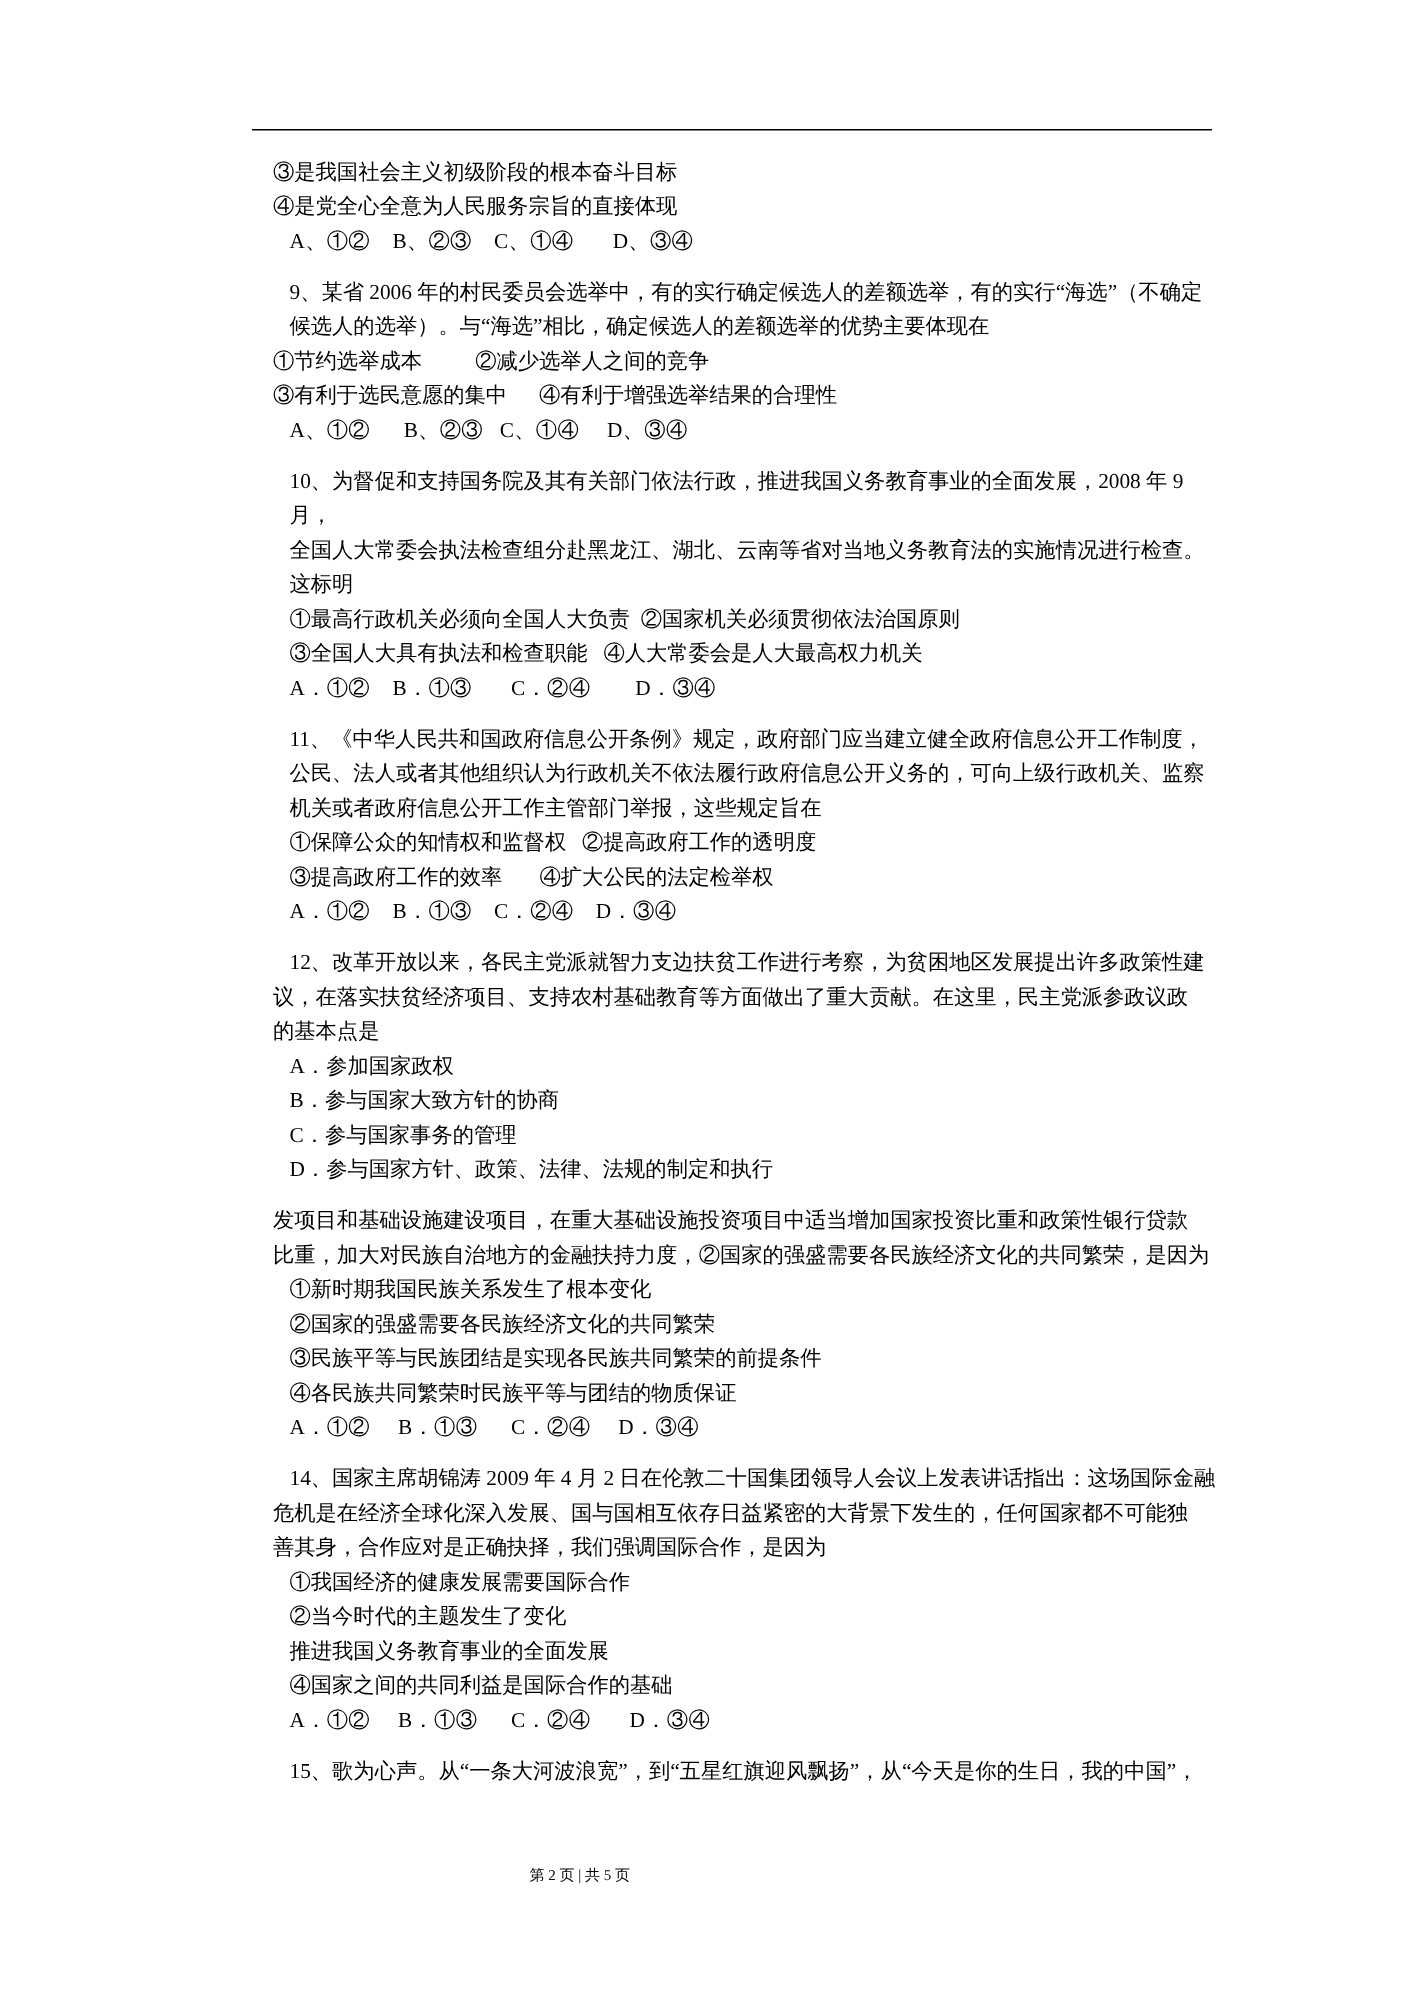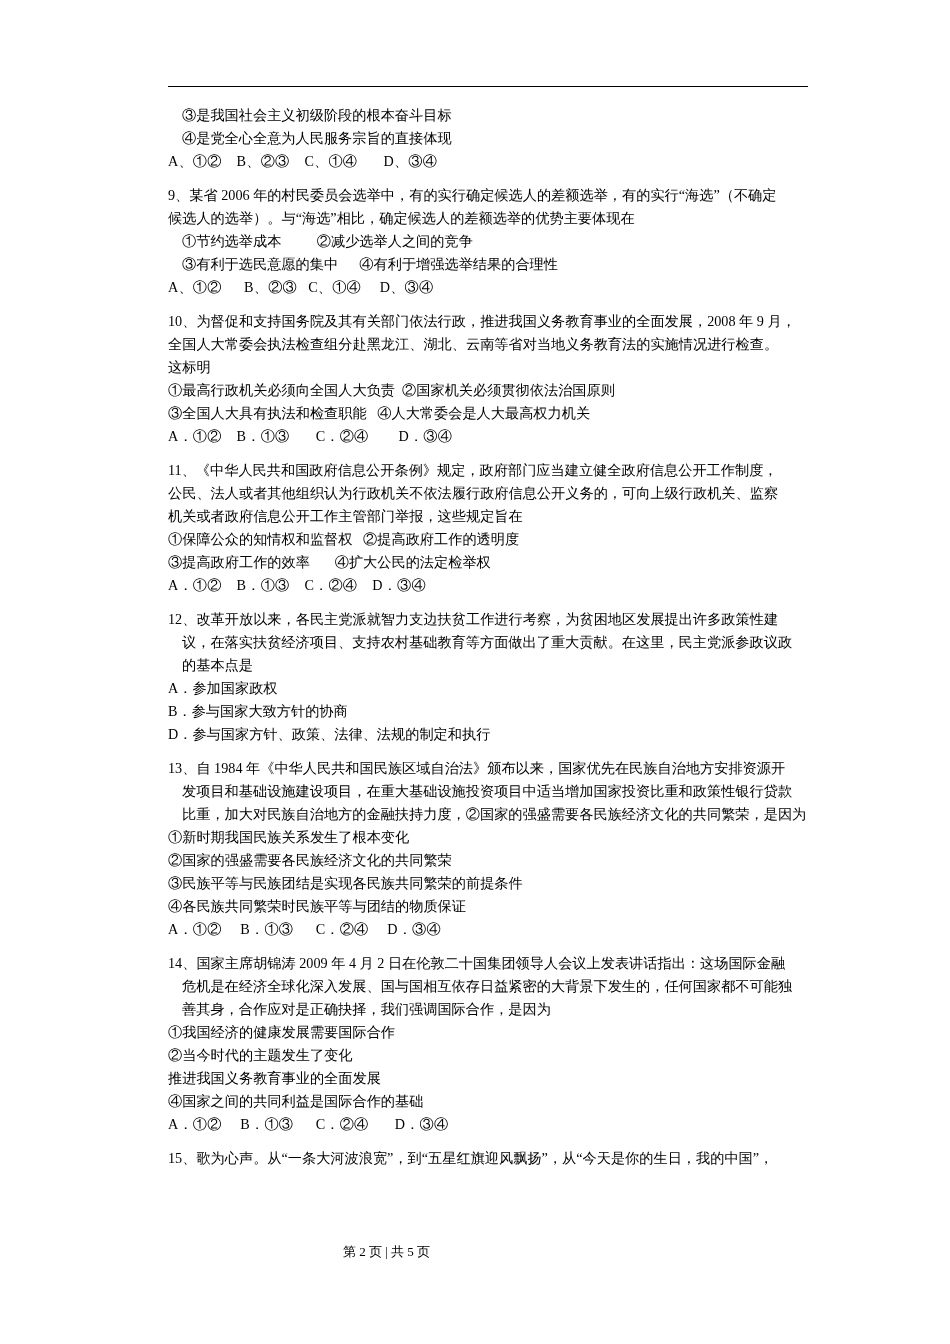--- a/index.html
+++ b/index.html
@@ -40,34 +40,35 @@
   .blk {
     margin: 0 0 3px 0;
   }
   .ln {
     white-space: pre-wrap;
     margin: 0;
     padding: 0;
   }
   .ind1 {
     text-indent: 0;
+    margin-left: 25px;
   }
   .pad-l {
     padding-left: 14px;
   }
   .qgap {
     height: 8px;
   }
   .footer {
     position: absolute;
     left: 0;
     top: 1243px;
     width: 773px;
     text-align: center;
-    font-size: 13px;
+    font-size: 10px;
     font-family: "Liberation Serif", "DejaVu Serif", serif;
   }
   .opts {
     letter-spacing: 0.2px;
   }
 </style>
 </head>
 <body>
 
 <div class="page">
@@ -110,26 +111,26 @@
       <p class="ln ind1 opts">A．①②    B．①③    C．②④    D．③④</p>
     </div>
     <div class="qgap"></div>
 
     <div class="blk">
       <p class="ln ind1">12、改革开放以来，各民主党派就智力支边扶贫工作进行考察，为贫困地区发展提出许多政策性建</p>
       <p class="ln pad-l">议，在落实扶贫经济项目、支持农村基础教育等方面做出了重大贡献。在这里，民主党派参政议政</p>
       <p class="ln pad-l">的基本点是</p>
       <p class="ln ind1">A．参加国家政权</p>
       <p class="ln ind1">B．参与国家大致方针的协商</p>
+      <p class="ln ind1">C．参与国家事务的管理</p>
       <p class="ln ind1">D．参与国家方针、政策、法律、法规的制定和执行</p>
     </div>
     <div class="qgap"></div>
 
     <div class="blk">
-      <p class="ln ind1">13、自 1984 年《中华人民共和国民族区域自治法》颁布以来，国家优先在民族自治地方安排资源开</p>
       <p class="ln pad-l">发项目和基础设施建设项目，在重大基础设施投资项目中适当增加国家投资比重和政策性银行贷款</p>
       <p class="ln pad-l">比重，加大对民族自治地方的金融扶持力度，②国家的强盛需要各民族经济文化的共同繁荣，是因为</p>
       <p class="ln ind1">①新时期我国民族关系发生了根本变化</p>
       <p class="ln ind1">②国家的强盛需要各民族经济文化的共同繁荣</p>
       <p class="ln ind1">③民族平等与民族团结是实现各民族共同繁荣的前提条件</p>
       <p class="ln ind1">④各民族共同繁荣时民族平等与团结的物质保证</p>
       <p class="ln ind1 opts">A．①②     B．①③      C．②④     D．③④</p>
     </div>
     <div class="qgap"></div>
 

